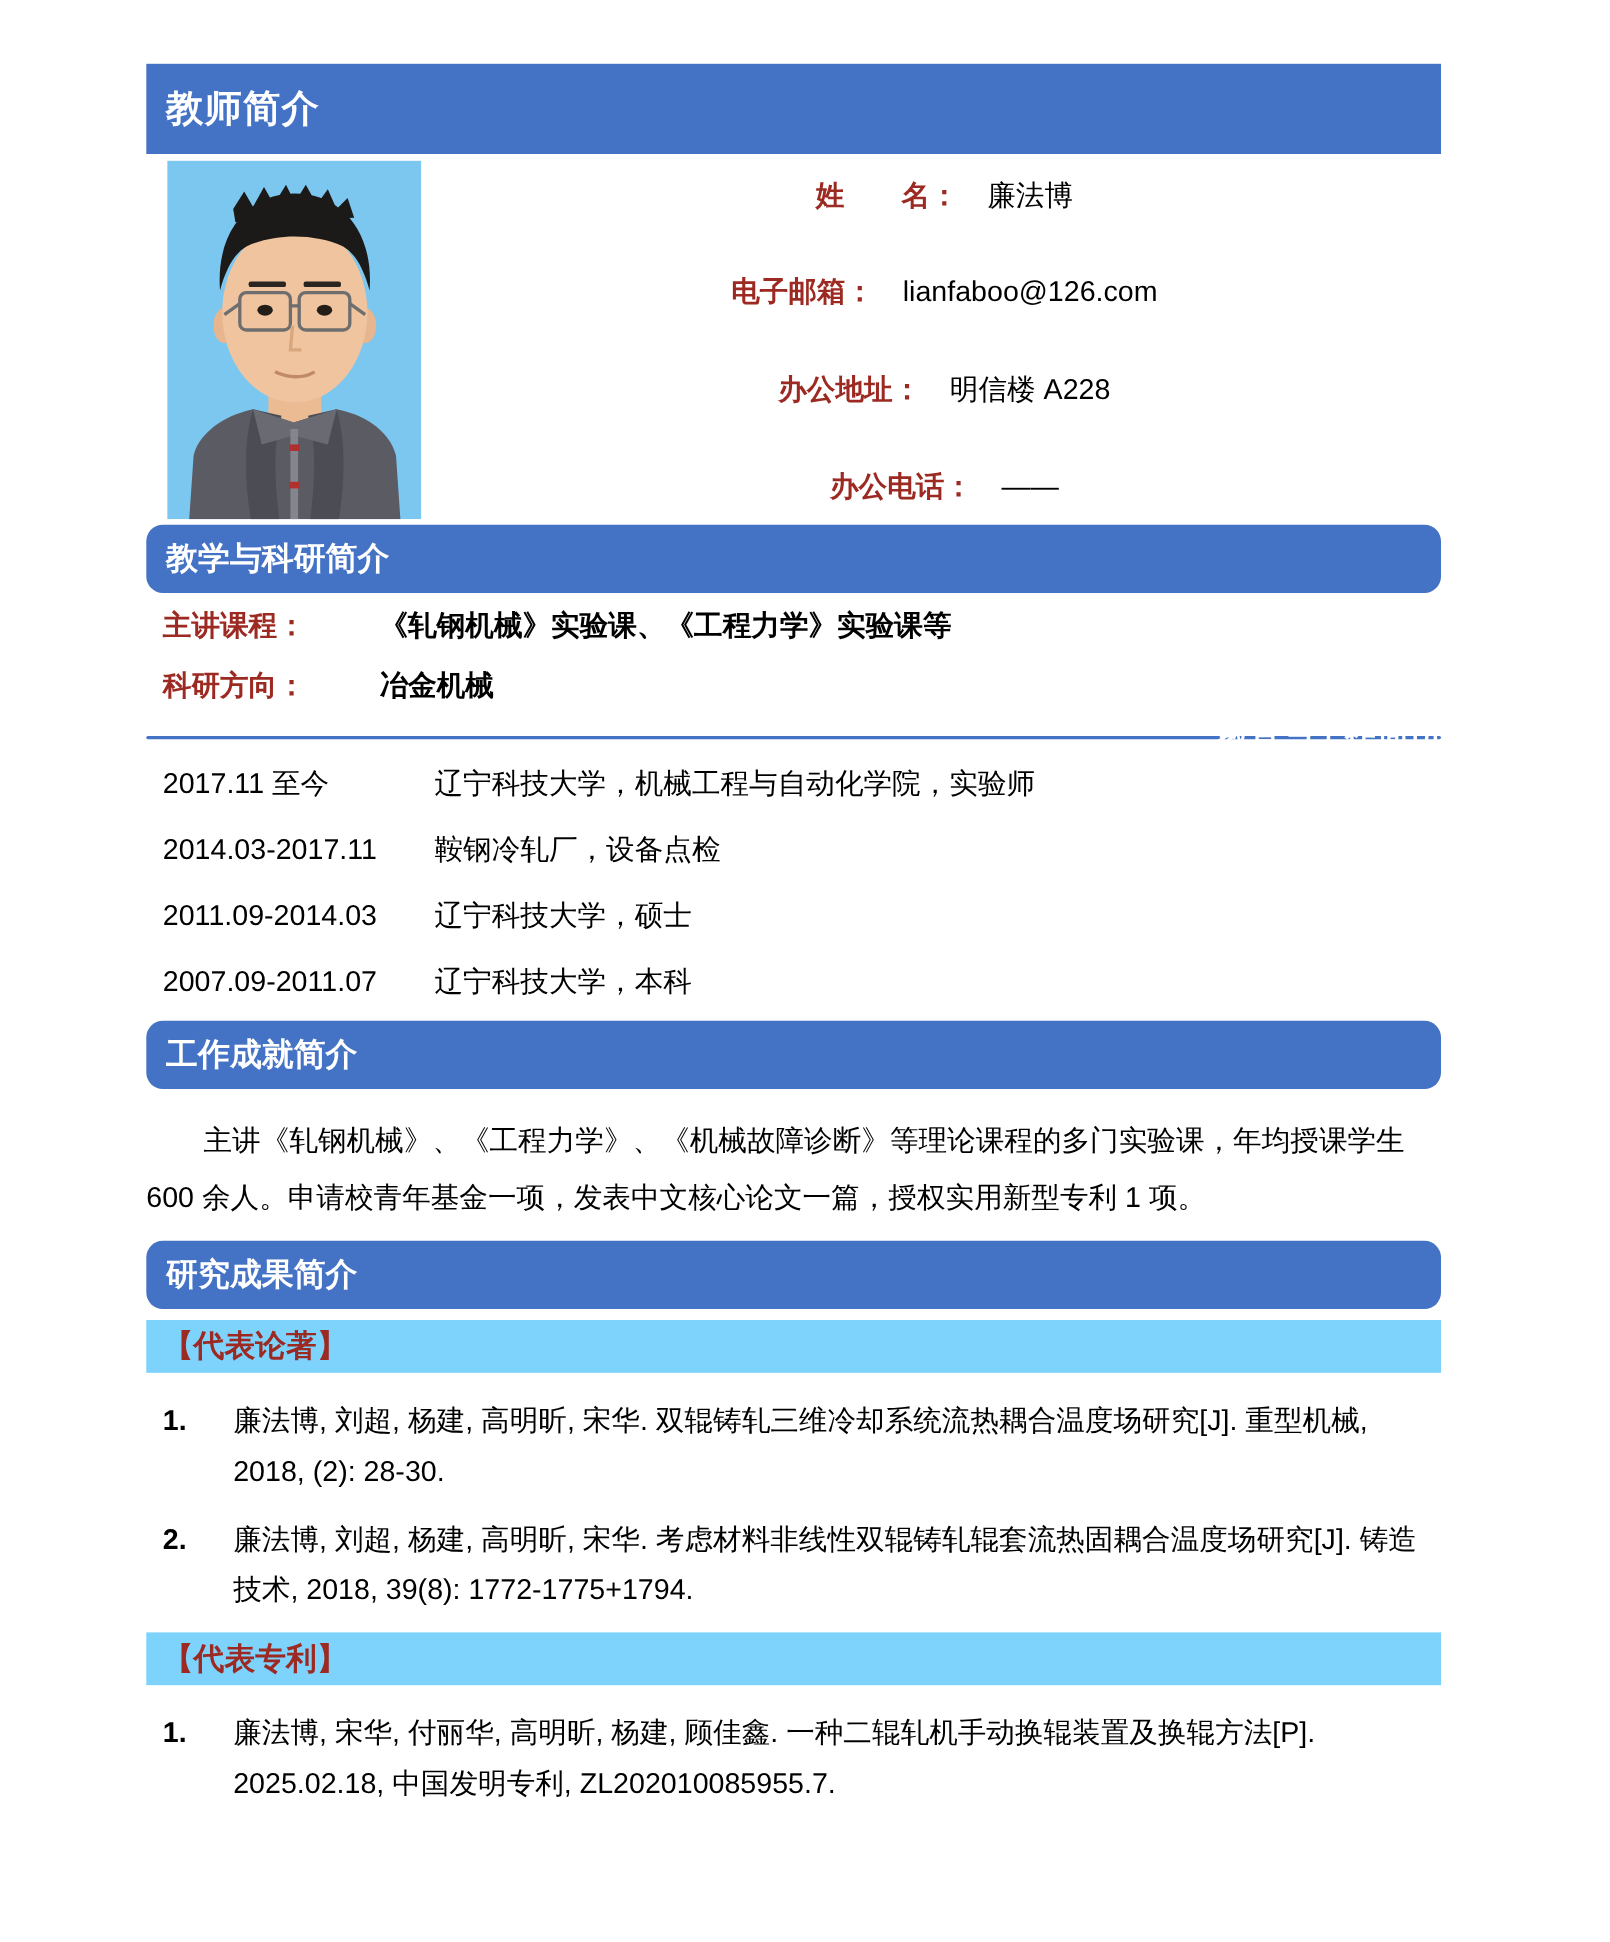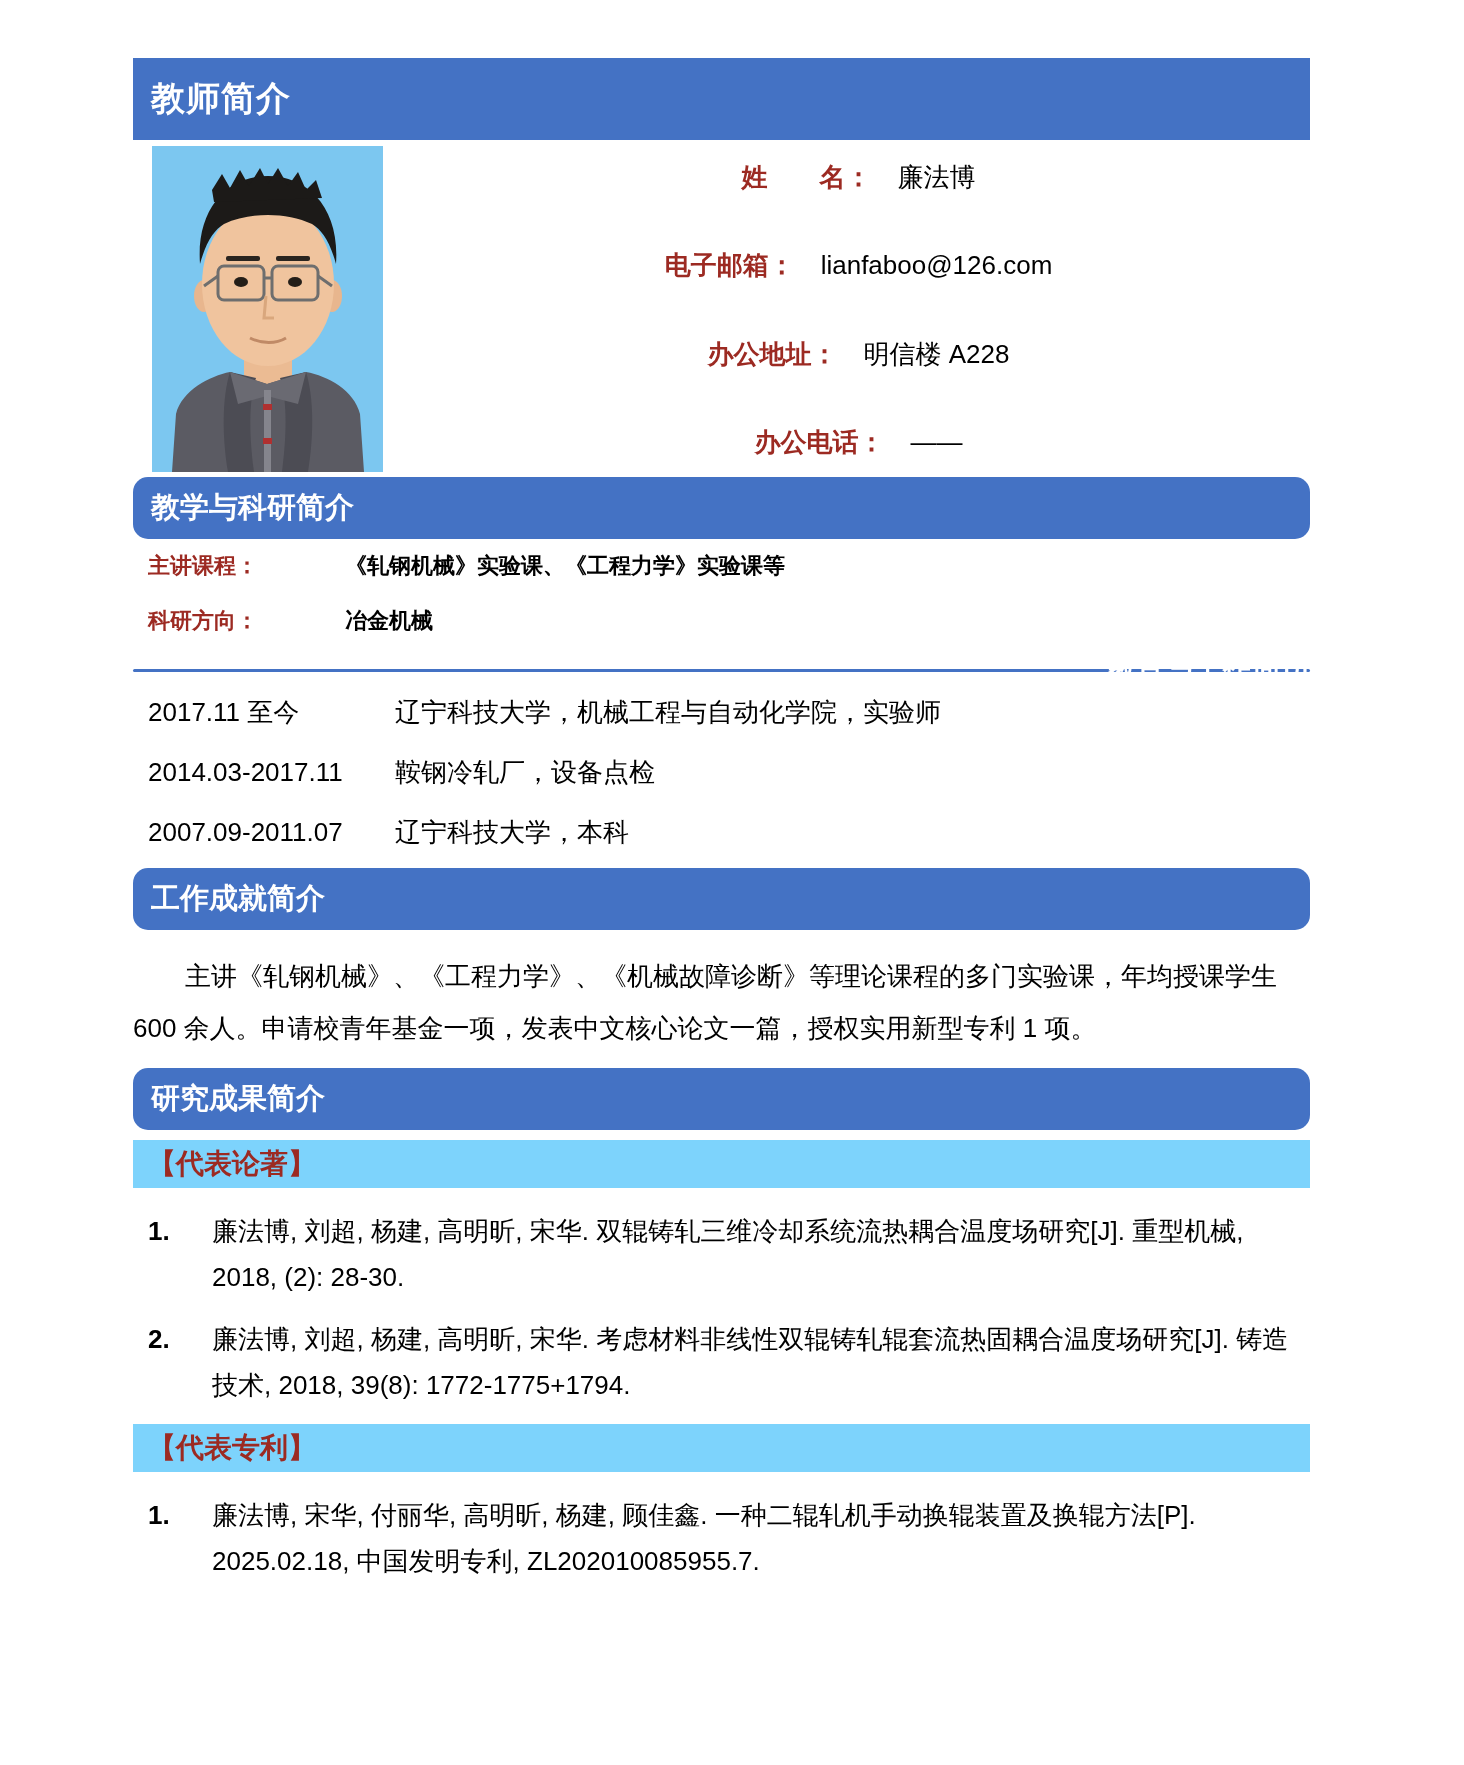--- a/index.html
+++ b/index.html
@@ -15,21 +15,21 @@
   
   .profile{display:flex;margin-top:6px;height:326px;}
   .photo-frame{width:231px;height:326px;margin-left:19px;flex:0 0 auto;}
   .info{margin-left:24px;display:flex;flex-direction:column;justify-content:space-between;padding:14px 0 12px;flex:1;align-items:center;}
   .info-row{display:flex;align-items:baseline;font-size:26px;}
   .info-label{color:#9C2A22;font-weight:bold;width:150px;flex:0 0 auto;}
   .info-value{color:#000;margin-left:6px;}
 
   
   .courses{margin-top:12px;}
-  .course-row{display:flex;align-items:baseline;font-size:22px;height:55px;padding-left:15px;}
+  .course-row{display:flex;align-items:baseline;font-size:26px;height:55px;padding-left:15px;}
   .course-label{color:#9C2A22;font-weight:bold;width:197px;flex:0 0 auto;}
   .course-value{color:#000;font-weight:bold;}
   .gap3{height:3px;justify-content:flex-end;}
 
   
   .timeline{margin-top:10px;margin-bottom:6px;}
   .tl-row{display:flex;align-items:center;font-size:26px;height:60px;padding-left:15px;}
   .tl-period{width:247px;flex:0 0 auto;color:#000;}
   .tl-detail{color:#000;}
 
@@ -136,20 +136,24 @@
     <div class="timeline">
       <div class="tl-row">
         <span class="tl-period">2017.11 至今</span>
         <span class="tl-detail">辽宁科技大学，机械工程与自动化学院，实验师</span>
       </div>
       <div class="tl-row">
         <span class="tl-period">2014.03-2017.11</span>
         <span class="tl-detail">鞍钢冷轧厂，设备点检</span>
       </div>
       <div class="tl-row">
+        <span class="tl-period">2011.09-2014.03</span>
+        <span class="tl-detail">辽宁科技大学，硕士</span>
+      </div>
+      <div class="tl-row">
         <span class="tl-period">2007.09-2011.07</span>
         <span class="tl-detail">辽宁科技大学，本科</span>
       </div>
     </div>
 
     <div class="bar bar-sub">
       <span>工作成就简介</span>
     </div>
     <p class="para">主讲《轧钢机械》、《工程力学》、《机械故障诊断》等理论课程的多门实验课，年均授课学生 600 余人。申请校青年基金一项，发表中文核心论文一篇，授权实用新型专利 1 项。</p>
 

